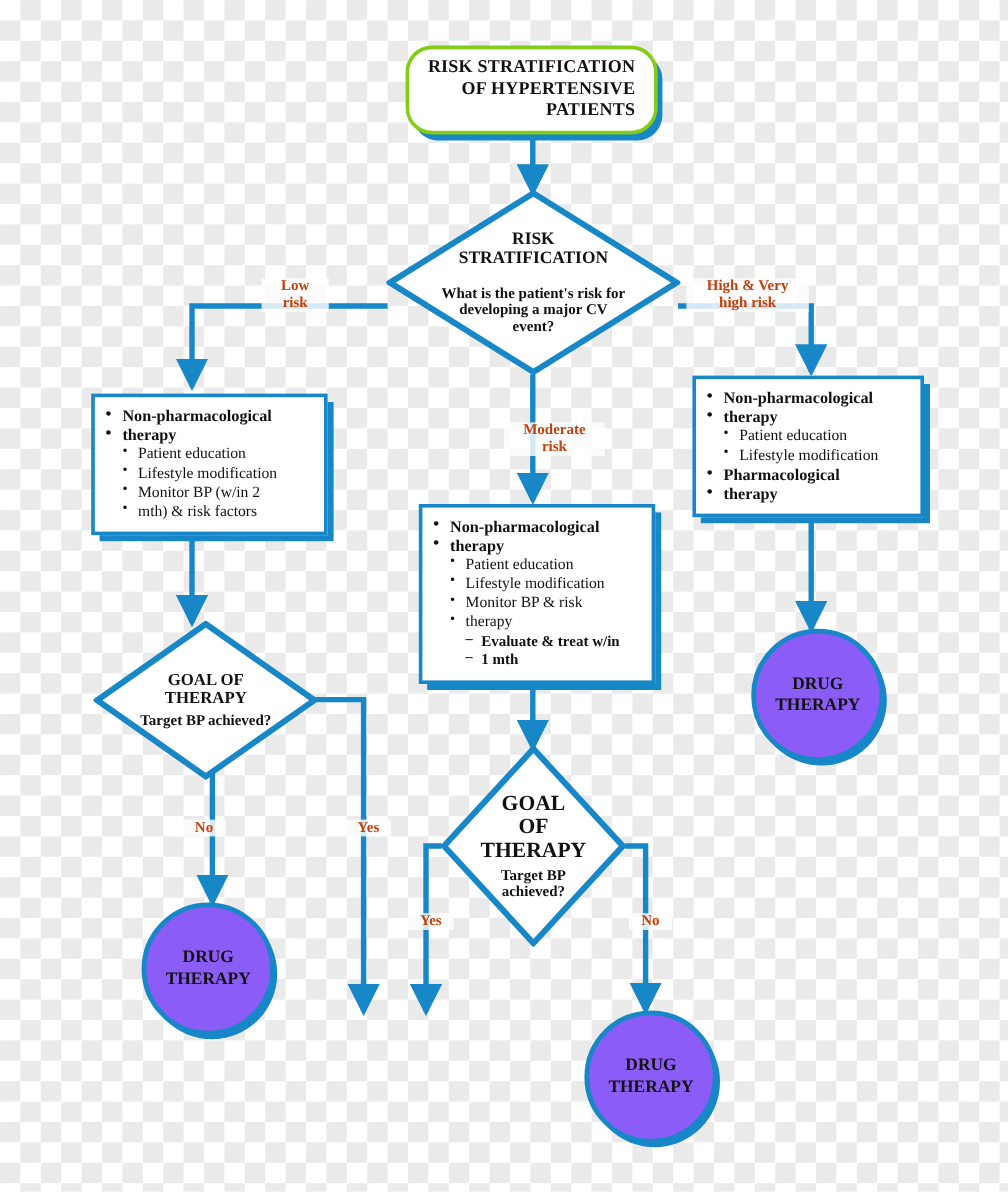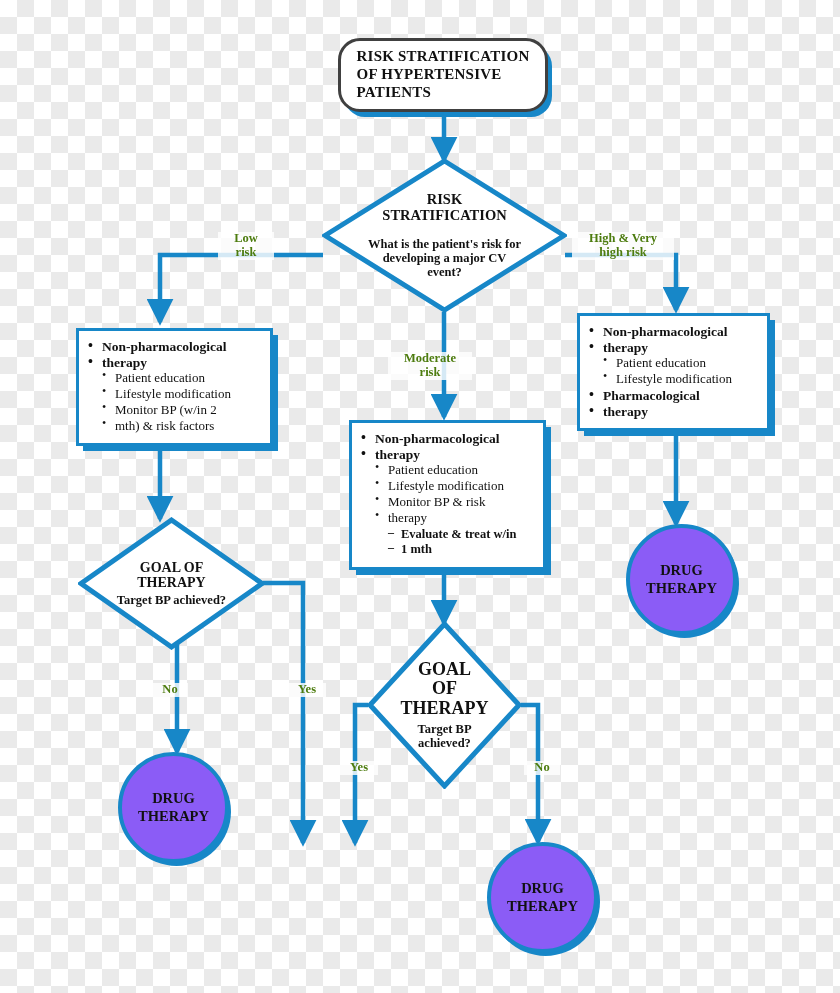--- a/index.html
+++ b/index.html
@@ -16,25 +16,25 @@
     position:relative;
     overflow:hidden;
   }
   #chart-root{position:absolute;left:0;top:0;width:840px;height:993px;}
   svg.layer{position:absolute;left:0;top:0;width:840px;height:993px;pointer-events:none;}
   .node{position:absolute;box-sizing:border-box;}
 
   
   .terminator{
     background:#fff;
-    border:3px solid #404040;
+    border:3px solid #84cc16;
     border-radius:22px;
     box-shadow:5px 6px 0 -1px #1787c8;
     display:flex;align-items:center;justify-content:center;
-    text-align:left;
+    text-align:right;
   }
   .terminator .t-text{
     font-weight:bold;font-size:15px;line-height:1.18;
     letter-spacing:.2px;color:#111;
   }
 
   
   .procbox{
     background:#fff;
     border:3px solid #1787c8;
@@ -76,21 +76,21 @@
     position:absolute;border-radius:50%;
     background:#8b5cf6;border:4px solid #1787c8;
     box-shadow:3px 4px 0 -1px #1787c8;
     display:flex;align-items:center;justify-content:center;text-align:center;
   }
   .circlenode .c-text{font-weight:bold;font-size:14.5px;line-height:1.18;color:#111;}
 
   
   .edgelabel{
     position:absolute;text-align:center;
-    font-weight:bold;font-size:12.5px;line-height:1.1;color:#4d7c0f;
+    font-weight:bold;font-size:12.5px;line-height:1.1;color:#c2410c;
     background:rgba(255,255,255,.82);
     padding:0 2px;white-space:nowrap;
   }
 </style>
 </head>
 <body>
 
 <div id="chart-root">
 
   <svg class="layer" viewBox="0 0 840 993">
@@ -153,21 +153,21 @@
   <div class="edgelabel" style="left:218px;top:232px;width:52px;">
     <div>Low</div>
     <div>risk</div>
   </div>
 
   <div class="edgelabel" style="left:572px;top:232px;width:98px;">
     <div>High &amp; Very</div>
     <div>high risk</div>
   </div>
 
-  <div class="edgelabel" style="left:388px;top:352px;width:80px;">
+  <div class="edgelabel" style="left:420px;top:352px;width:80px;">
     <div>Moderate</div>
     <div>risk</div>
   </div>
 
   <div class="node procbox" style="left:76px;top:328px;width:197px;height:118px;">
     <ul>
       <li class="lvl1">Non-pharmacological</li>
       <li class="lvl1" style="padding-left:17px;">
         <span style="display:inline-block">therapy</span>
       </li>

